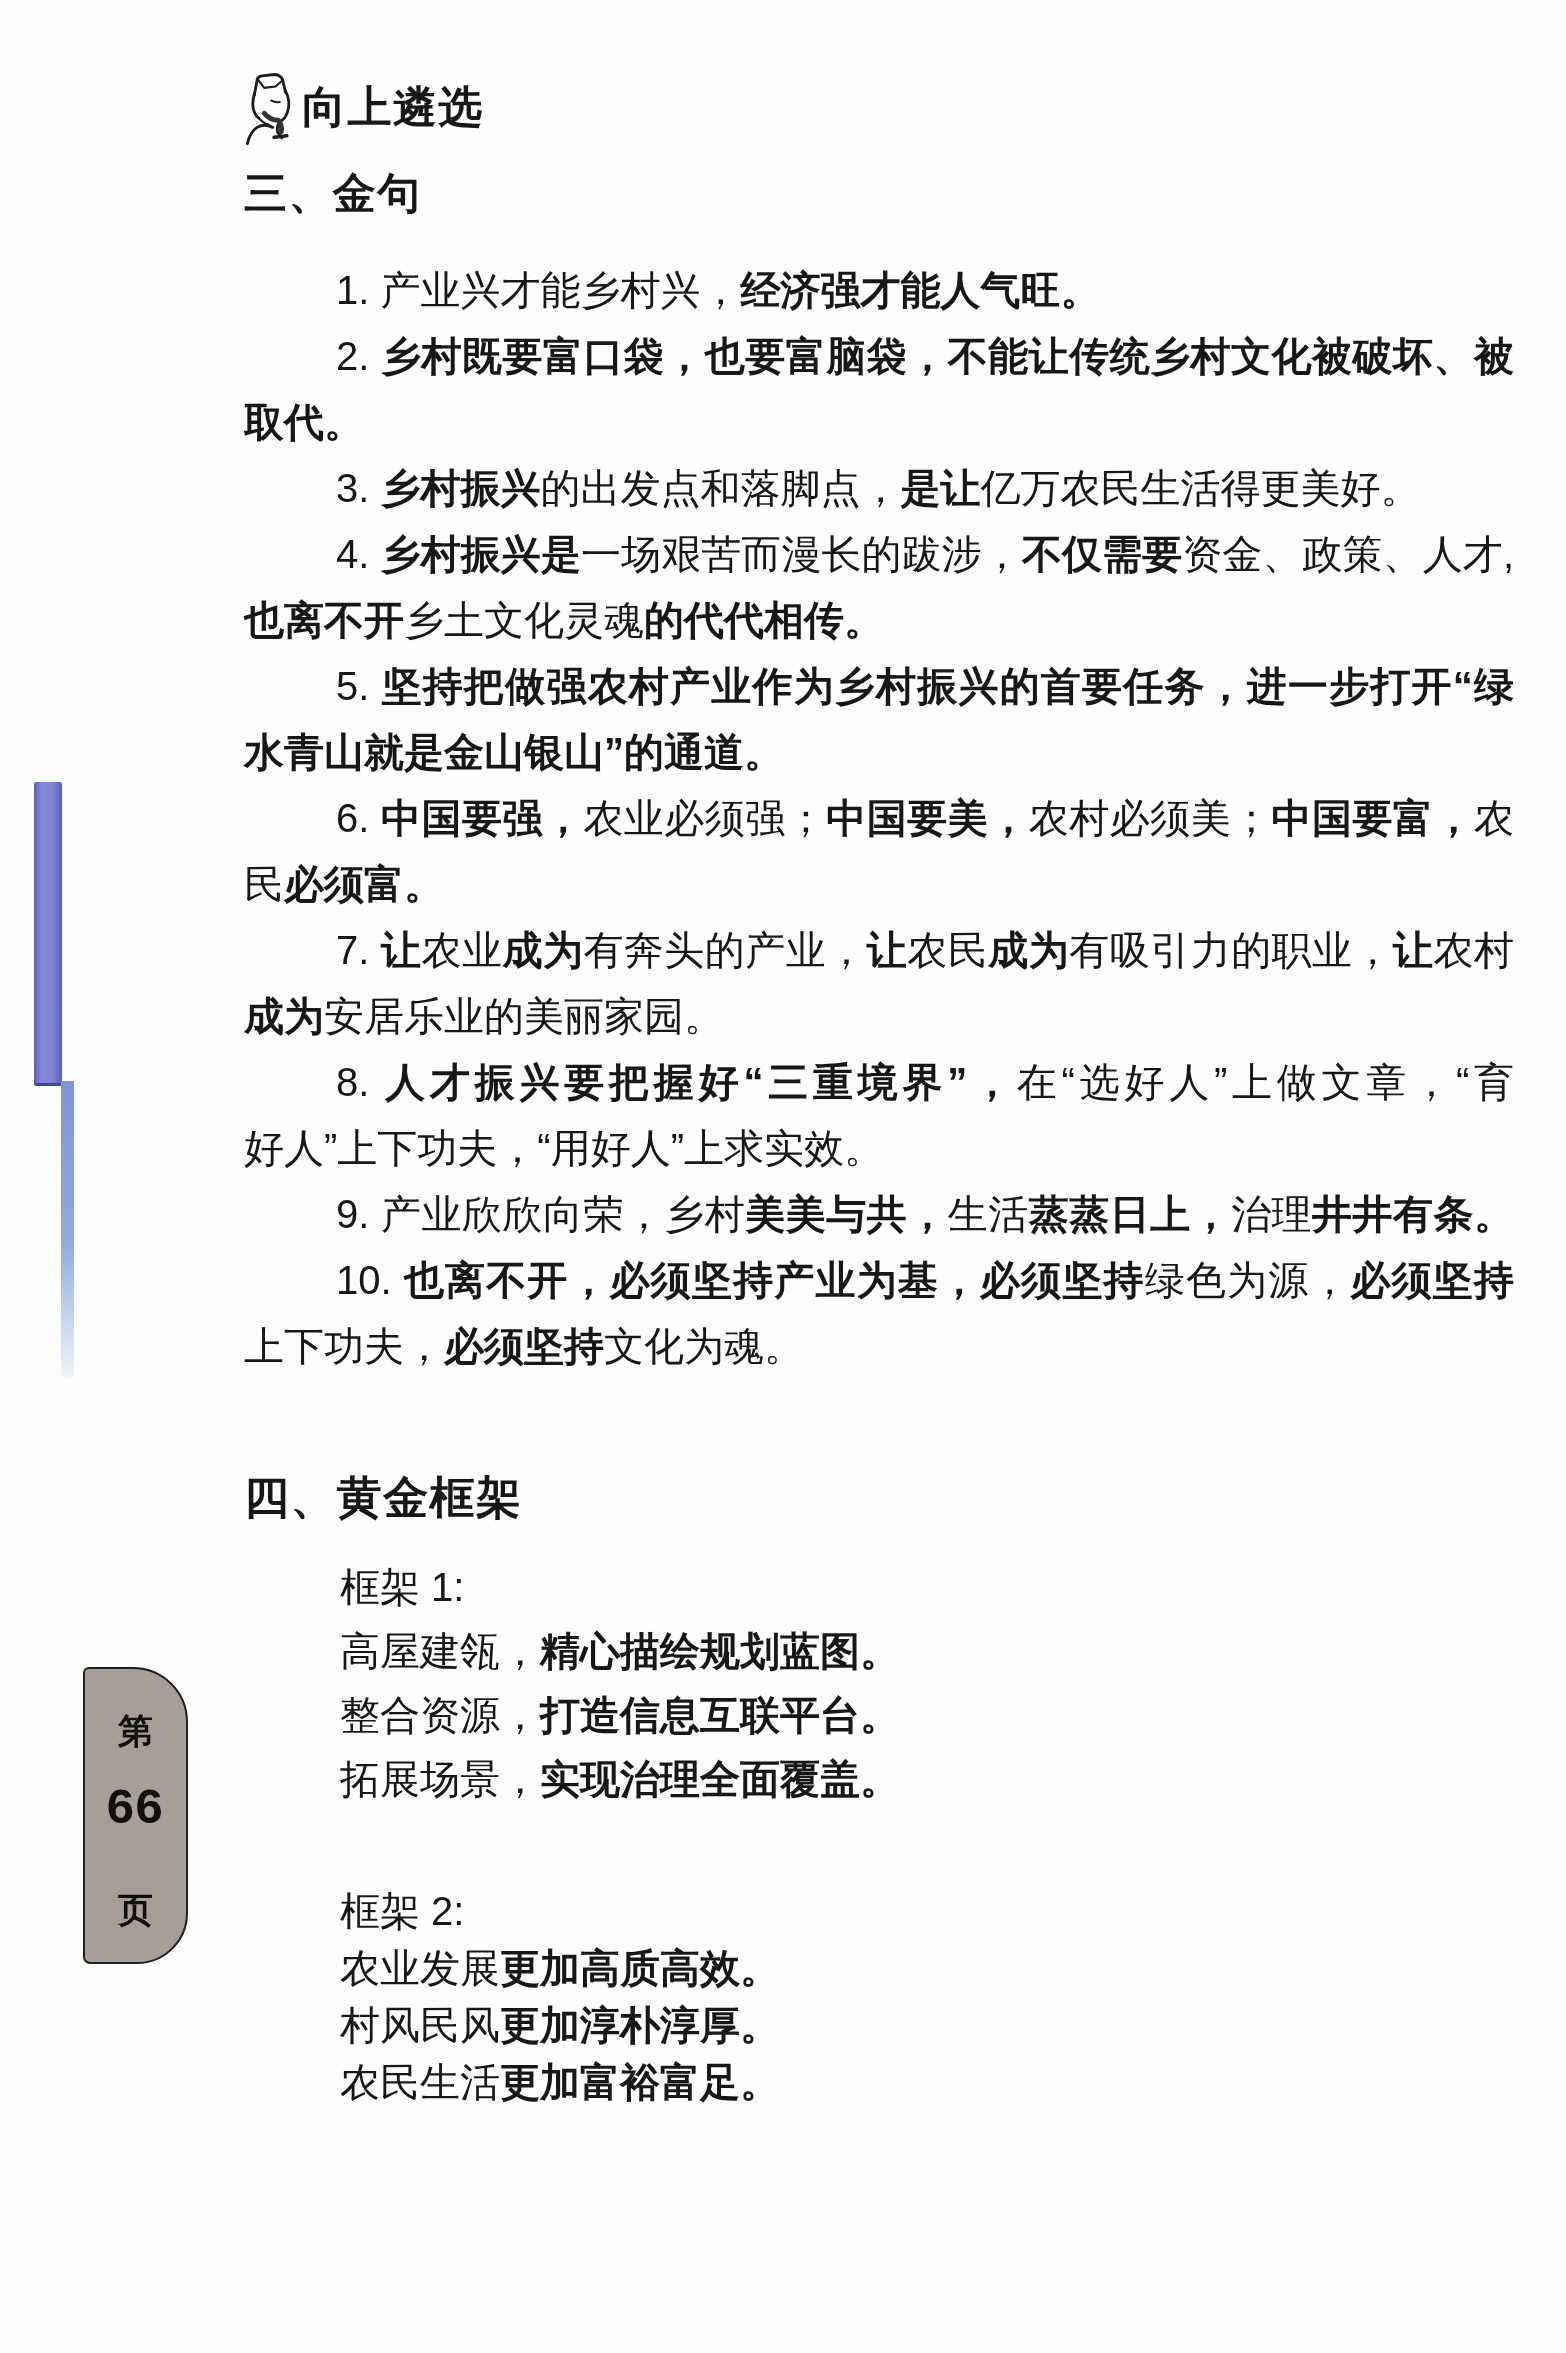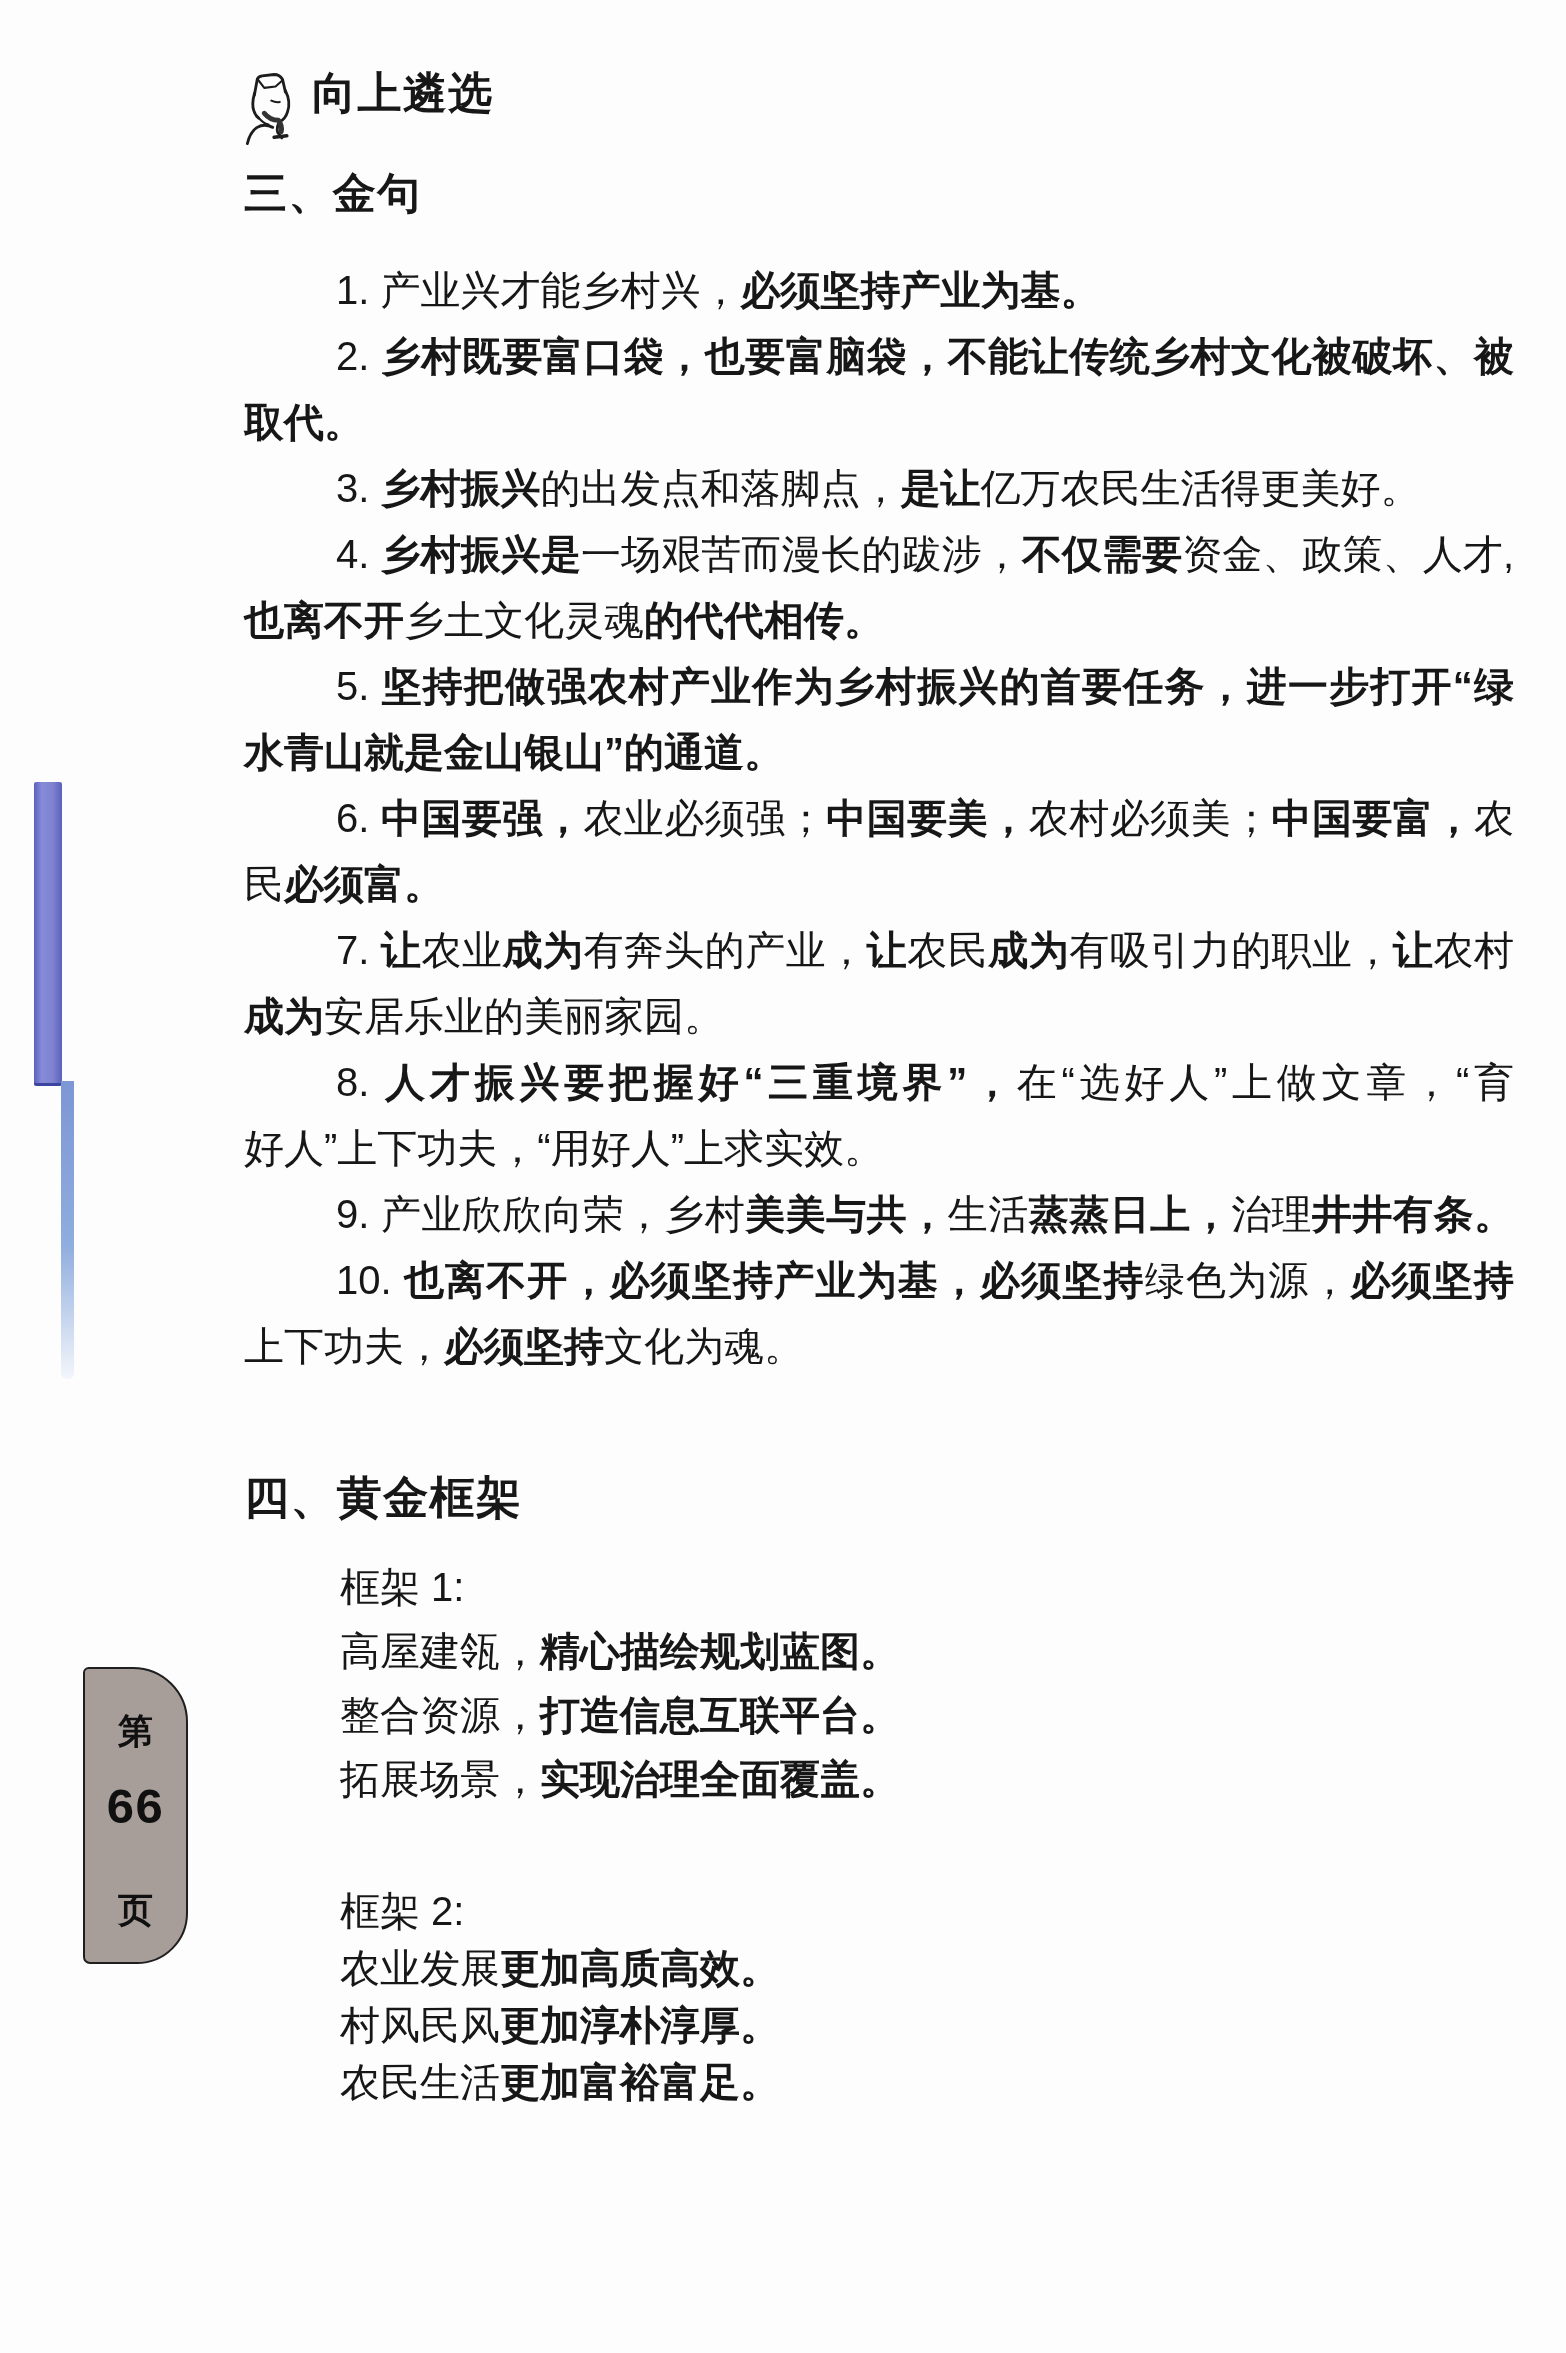--- a/index.html
+++ b/index.html
@@ -1,21 +1,21 @@
 <!DOCTYPE html>
 <html style="font-size:11.3px"><head>
 <meta charset="utf-8">
 <style>
   html,body{margin:0;padding:0;background:#e8e8e8;}
   .page{
     position:relative; width:1567px; height:2354px; background:#fdfdfd;
     font-family:"Liberation Sans", sans-serif; color:#171717; overflow:hidden;
   }
   
-  .logo-row{position:absolute; left:243px; top:71px; display:flex; align-items:flex-start; gap:18px;}
+  .logo-row{position:absolute; left:243px; top:71px; display:flex; align-items:center; gap:8px;}
   .logo-icon{width:51px; height:74px; flex:0 0 auto;}
   .logo-icon svg{width:51px; height:74px; display:block;}
   .logo-text{font-size:44px; font-weight:700; line-height:1; letter-spacing:1.4px; padding-bottom:1.4px;}
 
   
   .h1{position:absolute; left:244px; font-weight:700; line-height:1; letter-spacing:1.4px;}
   #h-quotes{top:172px; font-size:43px;}
   #h-frames{top:1475px; font-size:45px;}
 
   
@@ -73,21 +73,21 @@
         <path d="M6 103 Q10 86 20 80 Q30 74 42 80"></path>
         <path d="M30 60 q8 10 20 10 q6 8 4 16" stroke="#333" stroke-width="7"></path>
         <path d="M44 94 L62 92" stroke-width="5"></path>
       </svg>
     </span>
     <span class="logo-text">向上遴选</span>
   </div>
 
   <div class="h1" id="h-quotes">三、金句</div>
   <div class="quotes">
-      <div class="qline indent"><span>1. 产业兴才能乡村兴，</span><span class="b">必须坚持产业为基。</span></div>
+      <div class="qline indent"><span>1. 产业兴才能乡村兴，</span><span class="b">经济强才能人气旺。</span></div>
       <div class="qline indent fill"><span>2. </span><span class="b">乡村既要富口袋，也要富脑袋，不能让传统乡村文化被破坏、被</span></div>
       <div class="qline"><span class="b">取代。</span></div>
       <div class="qline indent"><span>3. </span><span class="b">乡村振兴</span><span>的出发点和落脚点，</span><span class="b">是让</span><span>亿万农民生活得更美好。</span></div>
       <div class="qline indent fill"><span>4. </span><span class="b">乡村振兴是</span><span>一场艰苦而漫长的跋涉，</span><span class="b">不仅需要</span><span>资金、政策、人才,</span></div>
       <div class="qline"><span class="b">也离不开</span><span>乡土文化灵魂</span><span class="b">的代代相传。</span></div>
       <div class="qline indent fill"><span>5. </span><span class="b">坚持把做强农村产业作为乡村振兴的首要任务，</span><span class="b">进一步打开“绿</span></div>
       <div class="qline"><span class="b">水青山就是金山银山”的通道。</span></div>
       <div class="qline indent fill"><span>6. </span><span class="b">中国要强，</span><span>农业必须强；</span><span class="b">中国要美，</span><span>农村必须美；</span><span class="b">中国要富，</span><span>农</span></div>
       <div class="qline"><span>民</span><span class="b">必须富。</span></div>
       <div class="qline indent fill"><span>7. </span><span class="b">让</span><span>农业</span><span class="b">成为</span><span>有奔头的产业，</span><span class="b">让</span><span>农民</span><span class="b">成为</span><span>有吸引力的职业，</span><span class="b">让</span><span>农村</span></div>

